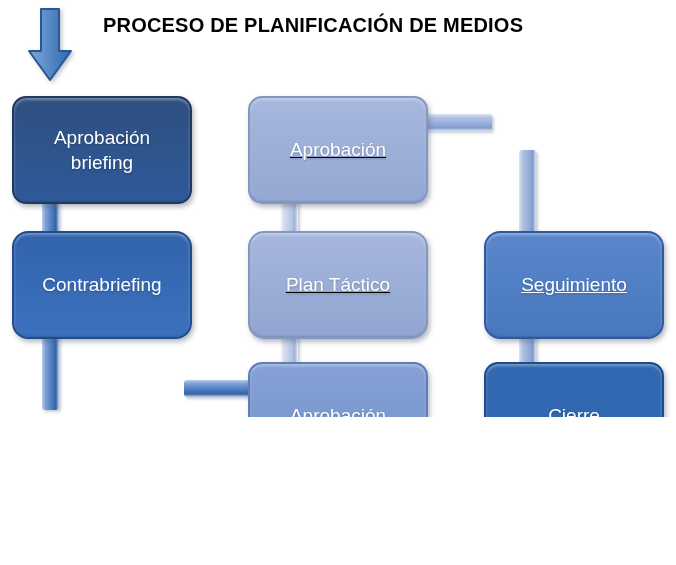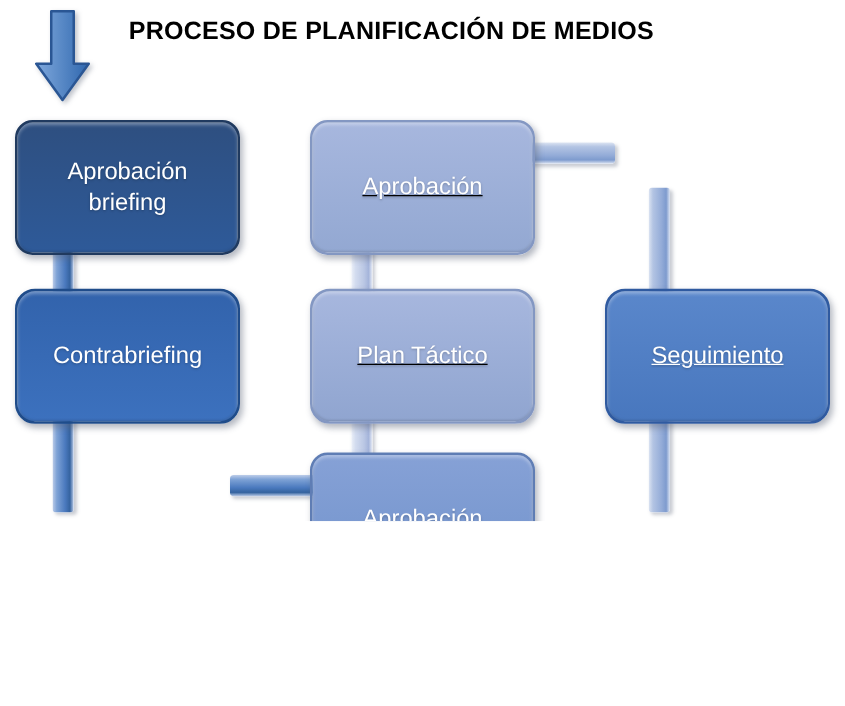--- a/index.html
+++ b/index.html
@@ -93,18 +93,21 @@
   </div>
   <div class="node col-2 row-2" style="--ft: #A7B7DE; --fb: #90A5D0; --bd: #8397C2;">
     <span style="color: rgb(255, 255, 255);">Plan Táctico</span>
   </div>
   <div class="node col-2 row-3" style="--ft: #86A1D6; --fb: #7193CC; --bd: #5F7DB4;">
     <span style="color: rgb(255, 255, 255);">Aprobación</span>
   </div>
   <div class="node col-3 row-2" style="--ft: #5A87CB; --fb: #4877BE; --bd: #2F5AA0;">
     <span style="color: rgb(255, 255, 255); text-decoration: underline;">Seguimiento</span>
   </div>
+  <div class="node col-3 row-3" style="--ft: #3168B0; --fb: #2E66B4; --bd: #1D4B8C;">
+    <span style="color: rgb(255, 255, 255);">Cierre</span>
+  </div>
 
   <svg class="flow-arrow arrow-end" width="48" height="86" viewBox="0 0 48 86">
     <polygon class="arrow-shape" points="15,2 33,2 33,52 45,52 24,83 3,52 15,52" fill="url(#arrowGrad)" stroke-width="2" stroke-linejoin="round" stroke="#2A5694"></polygon>
   </svg>
 
 </div>
 
 </body></html>

